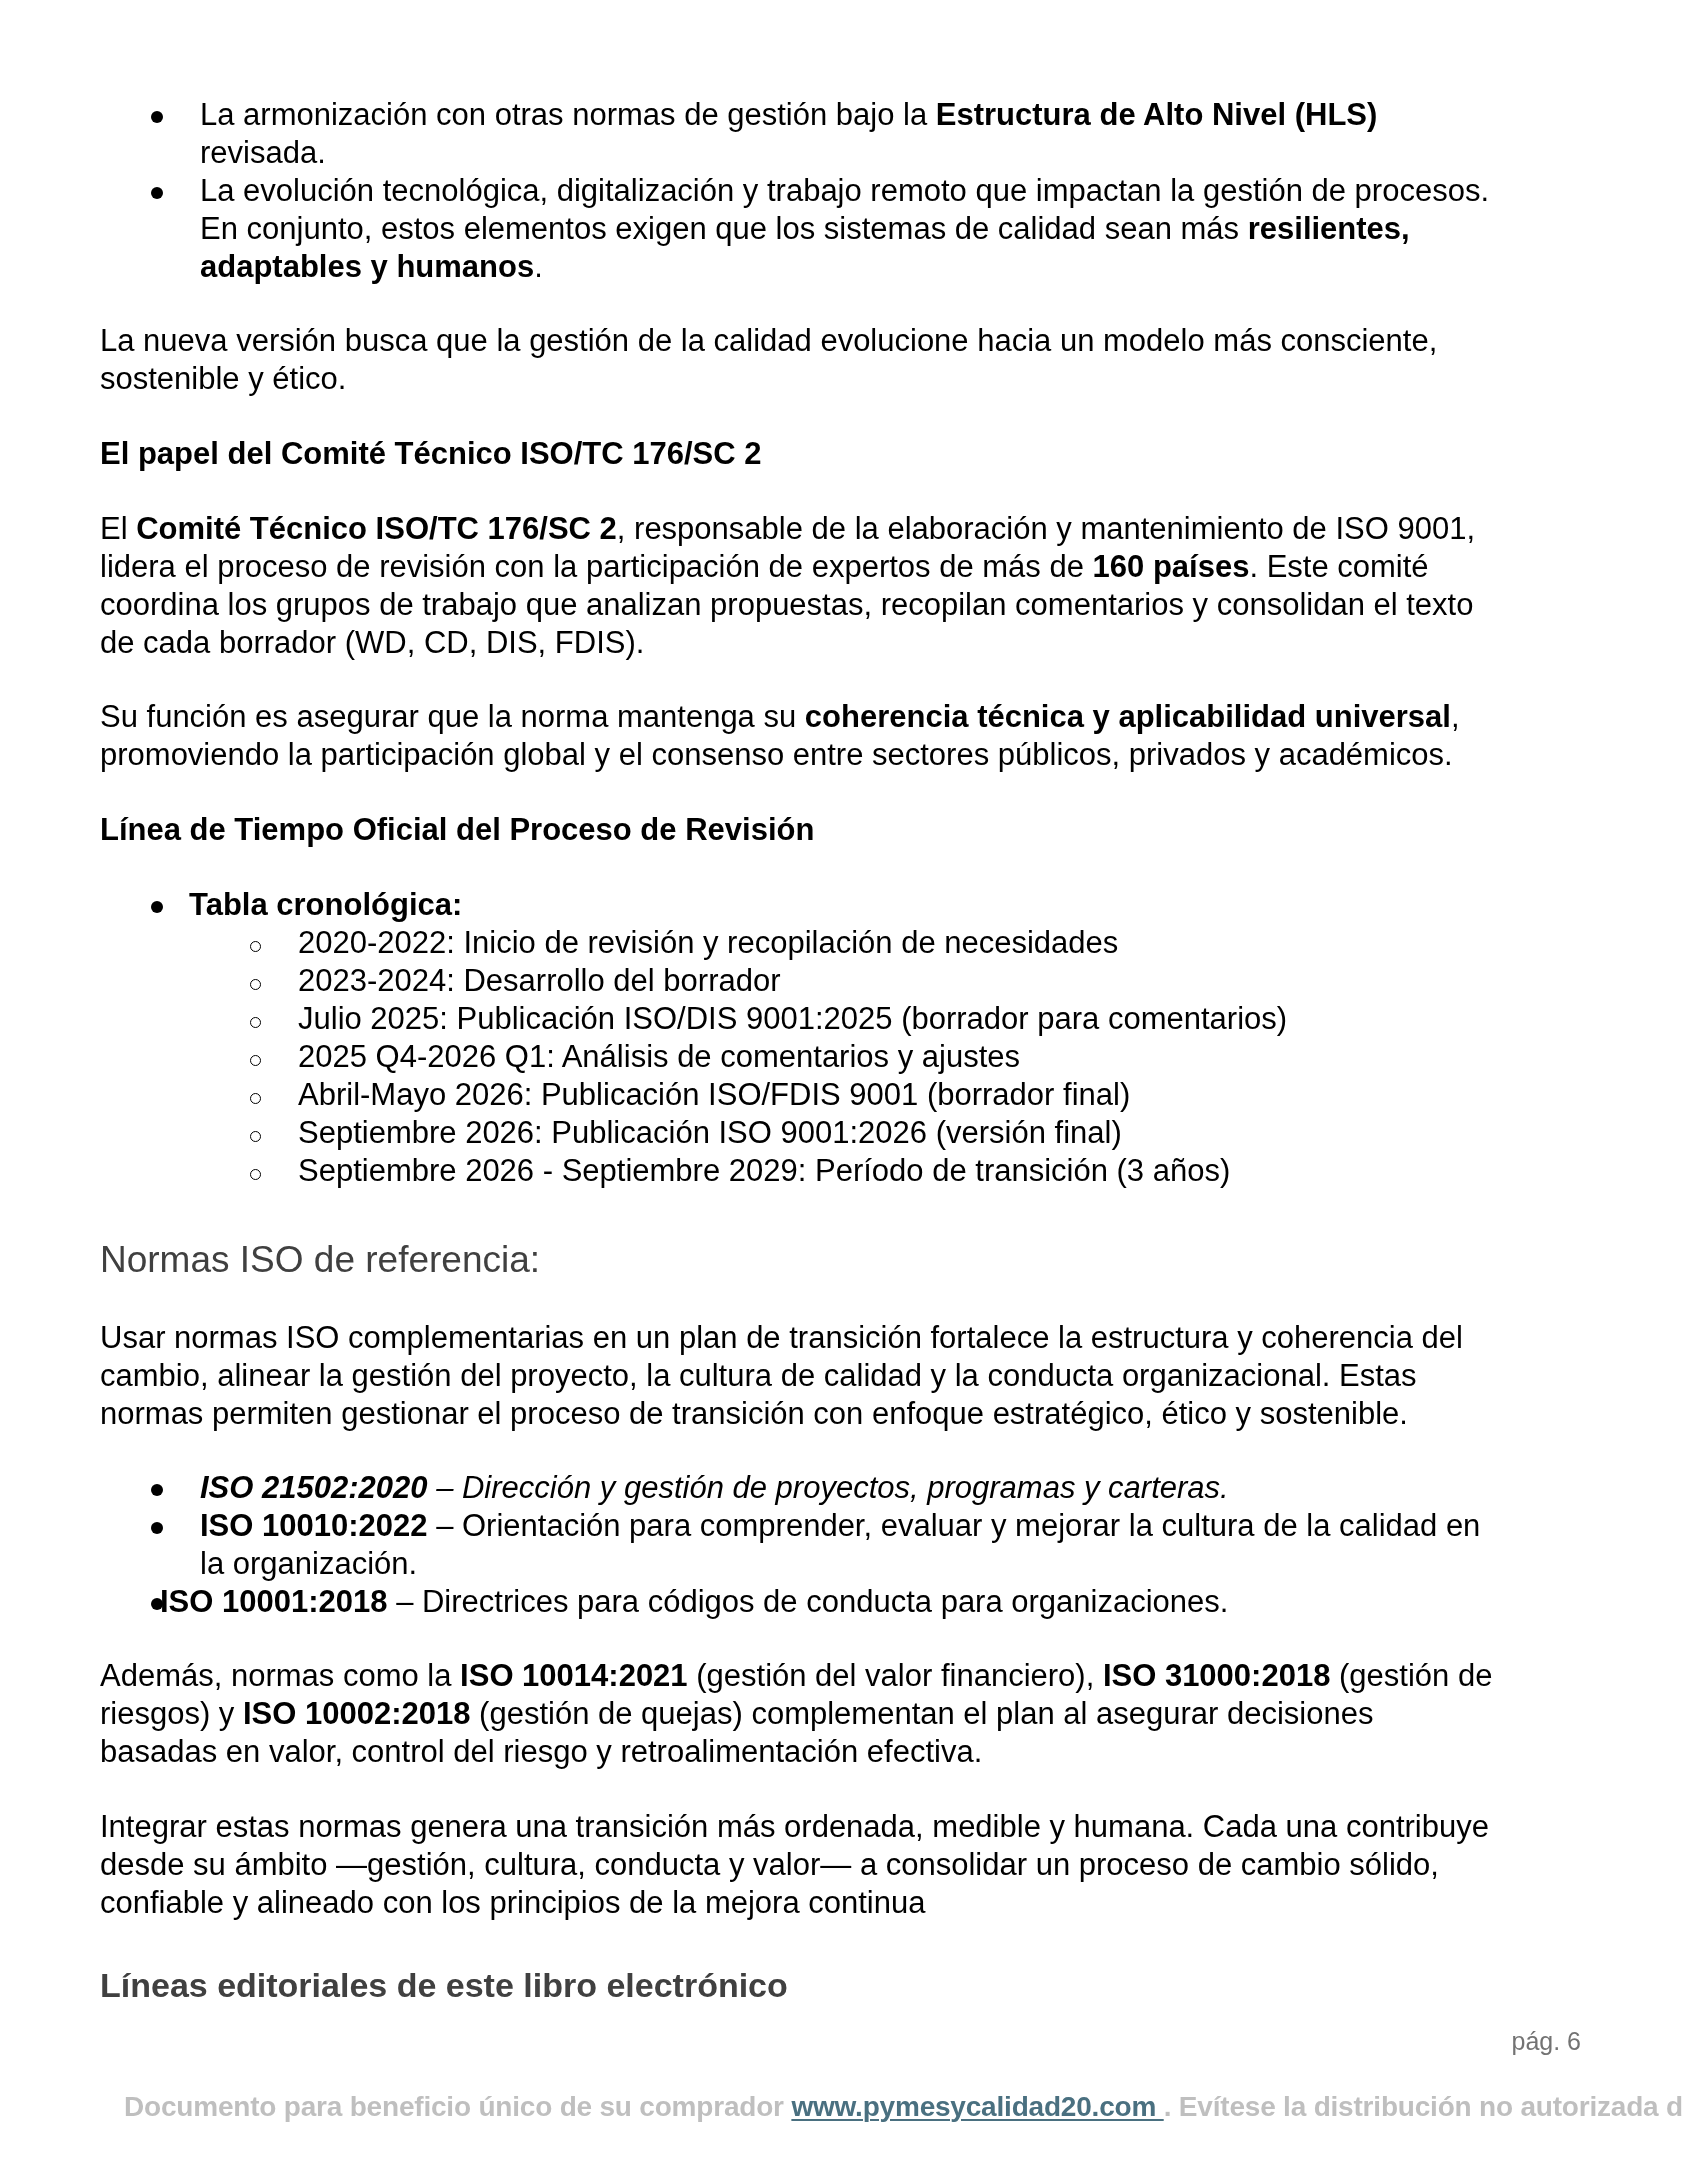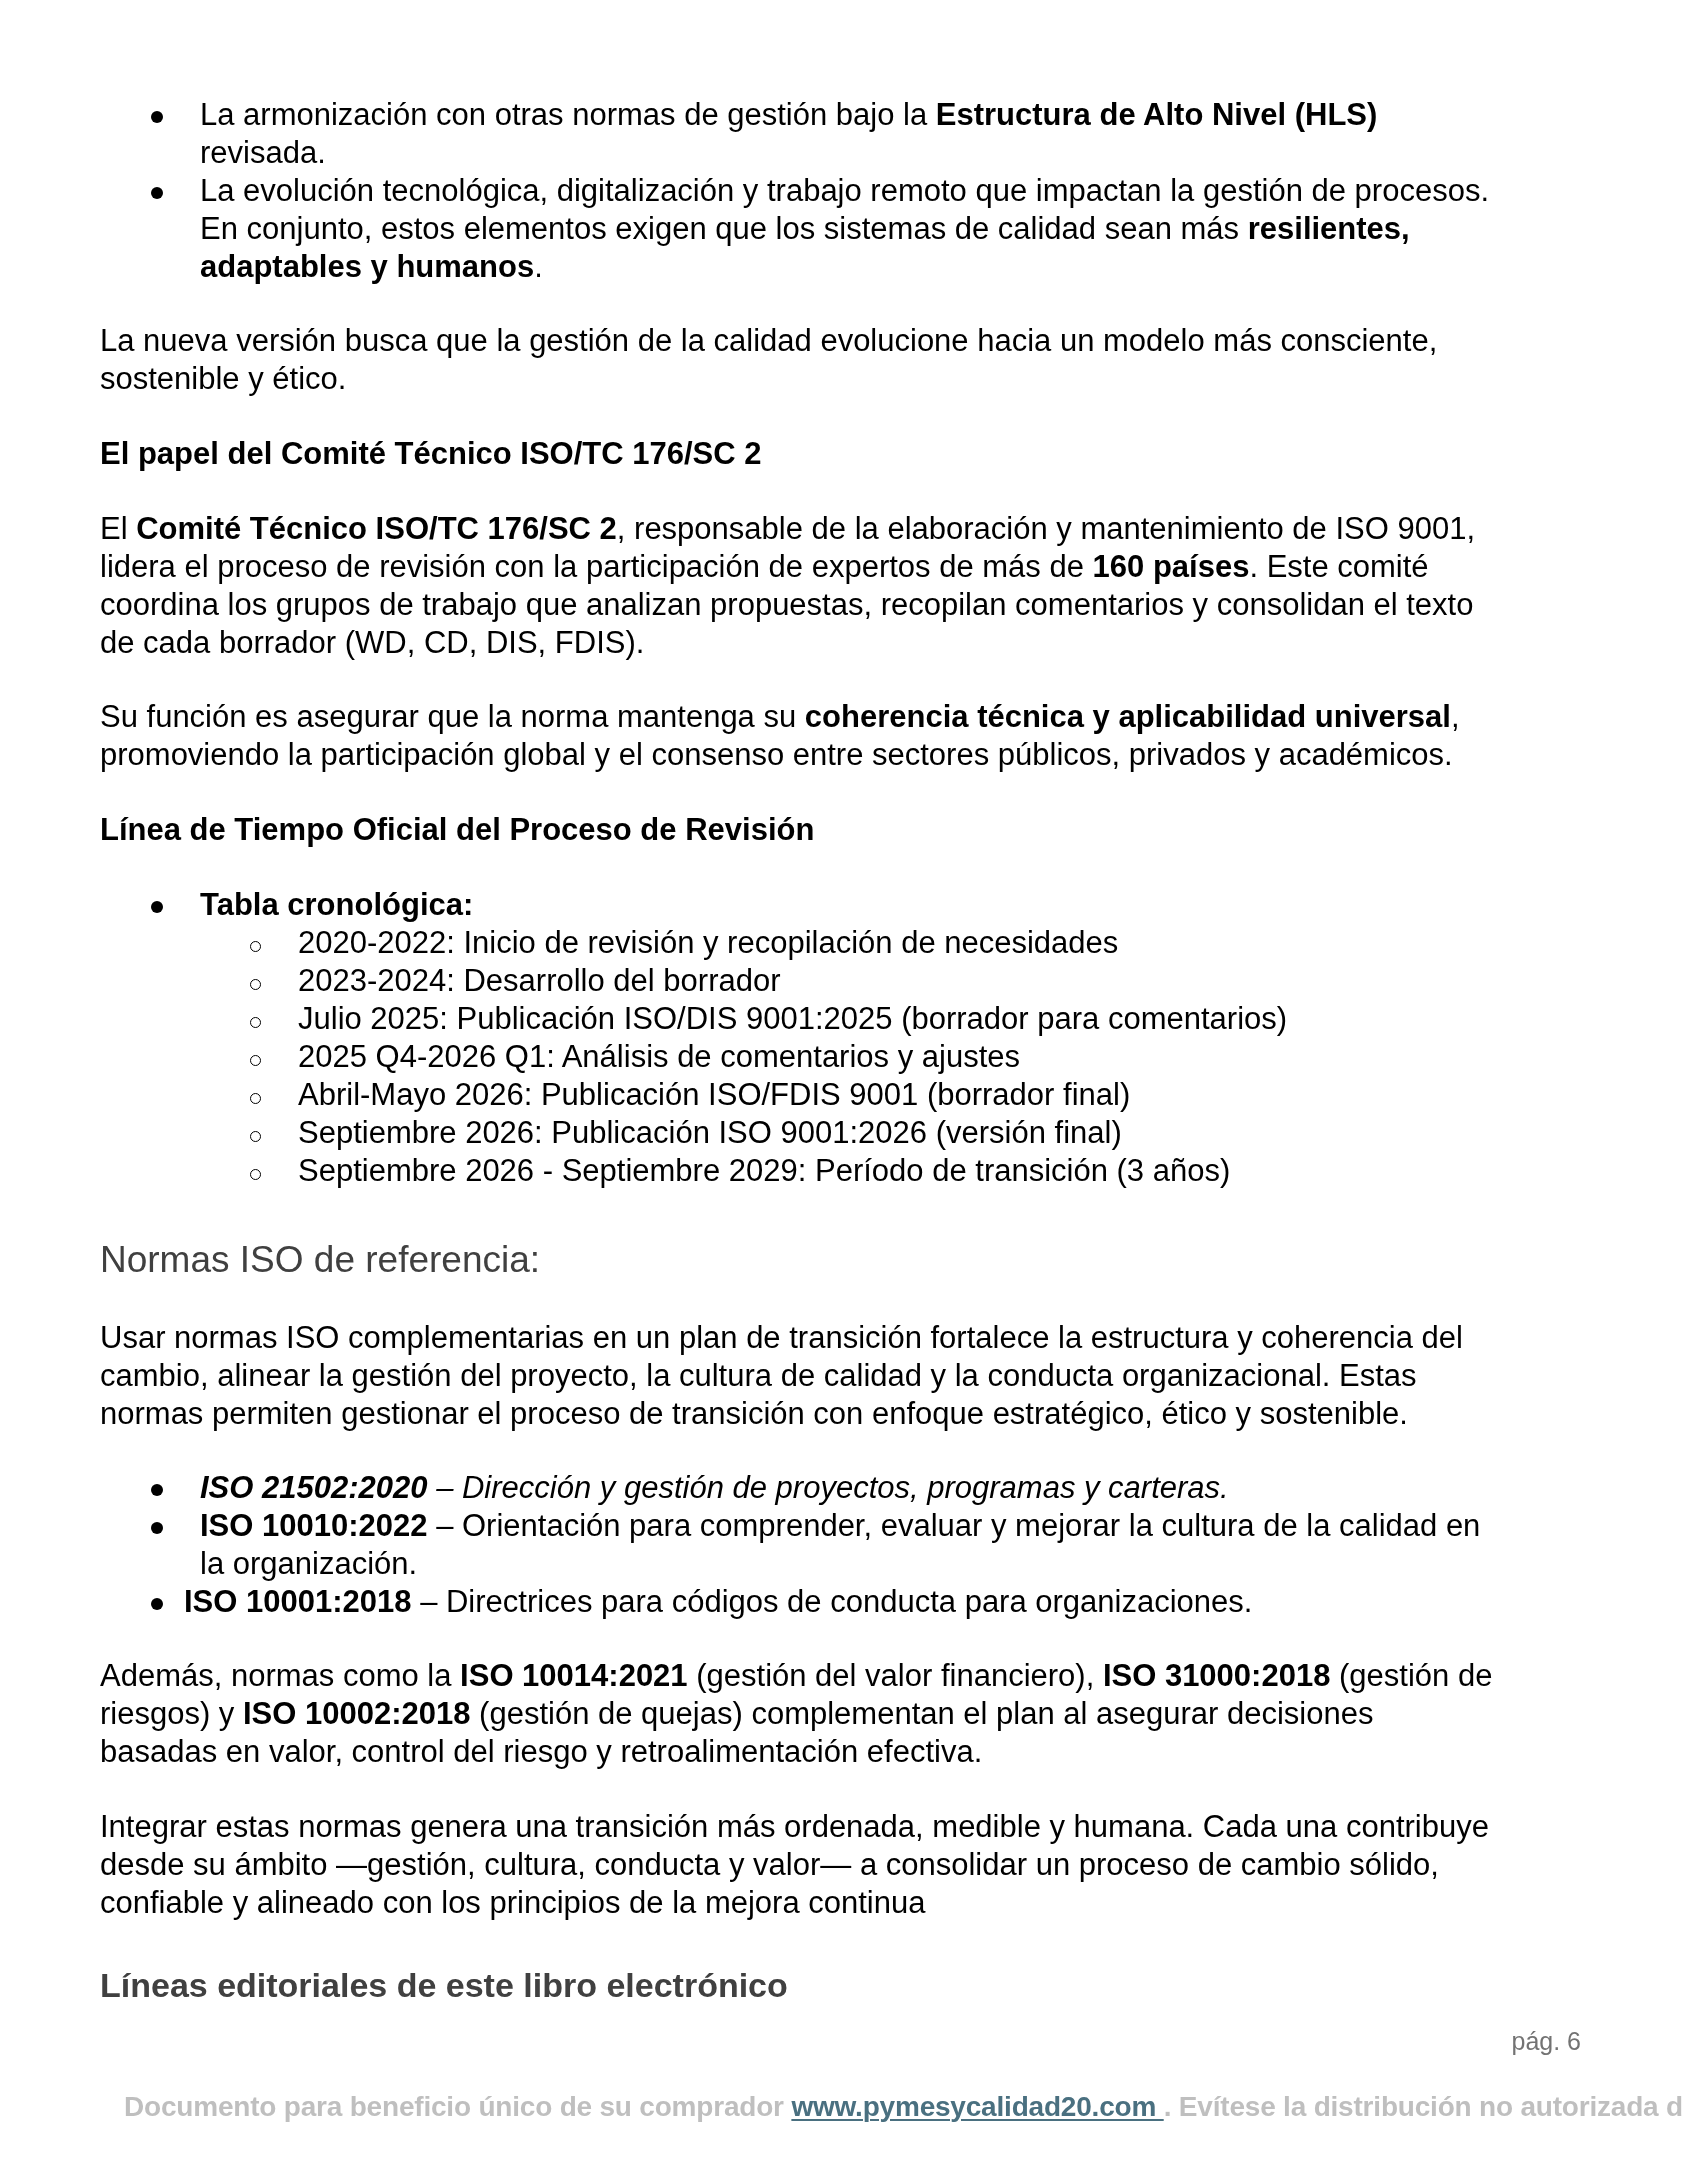--- a/index.html
+++ b/index.html
@@ -57,21 +57,21 @@
 <div class="blk" style="top:698px;">
     <span class="line"><span>Su función es asegurar que la norma mantenga su </span><span class="b">coherencia técnica y aplicabilidad universal</span><span>,</span></span>
     <span class="line"><span>promoviendo la participación global y el consenso entre sectores públicos, privados y académicos.</span></span>
   </div>
 
 <div class="blk h-bold" style="top:811px;">Línea de Tiempo Oficial del Proceso de Revisión</div>
 
 <div class="blk" style="top:886px;">
   <div class="line" style="position:relative;">
     <span class="bullet" style="left:51px; top:15px;"></span>
-    <span class="b" style="position:absolute; left:100px;">Tabla cronológica:</span>
+    <span class="b" style="position:absolute; left:89px;">Tabla cronológica:</span>
   </div>
   <div id="timeline-items">
       <div class="line" style="position: relative;">
         <span class="circle" style="left: 150px; top: 17px;"></span>
         <span style="position: absolute; left: 198px;">2020-2022: Inicio de revisión y recopilación de necesidades</span>
       </div>
       <div class="line" style="position: relative;">
         <span class="circle" style="left: 150px; top: 17px;"></span>
         <span style="position: absolute; left: 198px;">2023-2024: Desarrollo del borrador</span>
       </div>
@@ -115,21 +115,21 @@
     </div>
     <div style="position: relative;">
       <span class="bullet" style="left: 51px; top: 15px;"></span>
       <div style="margin-left: 100px;">
         <span class="line"><span class="b">ISO 10010:2022</span><span> – Orientación para comprender, evaluar y mejorar la cultura de la calidad en</span></span>
         <span class="line"><span>la organización.</span></span>
       </div>
     </div>
     <div style="position: relative;">
       <span class="bullet" style="left: 51px; top: 15px;"></span>
-      <div style="margin-left: 84px;">
+      <div style="margin-left: 60px;">
         <span class="line"><span class="b">ISO 10001:2018</span><span> – Directrices para códigos de conducta para organizaciones.</span></span>
       </div>
     </div>
   </div>
 
 <div class="blk" style="top:1657px;">
     <span class="line"><span>Además, normas como la </span><span class="b">ISO 10014:2021</span><span> (gestión del valor financiero), </span><span class="b">ISO 31000:2018</span><span> (gestión de</span></span>
     <span class="line"><span>riesgos) y </span><span class="b">ISO 10002:2018</span><span> (gestión de quejas) complementan el plan al asegurar decisiones</span></span>
     <span class="line"><span>basadas en valor, control del riesgo y retroalimentación efectiva.</span></span>
   </div>

